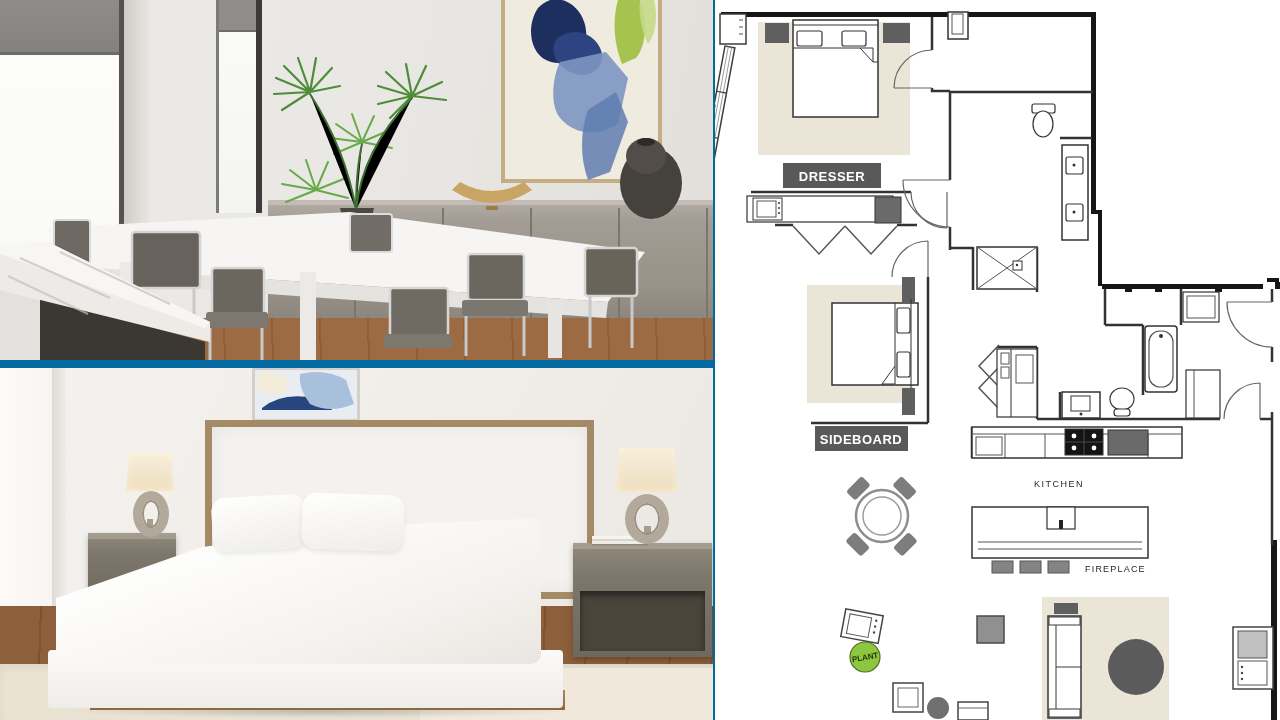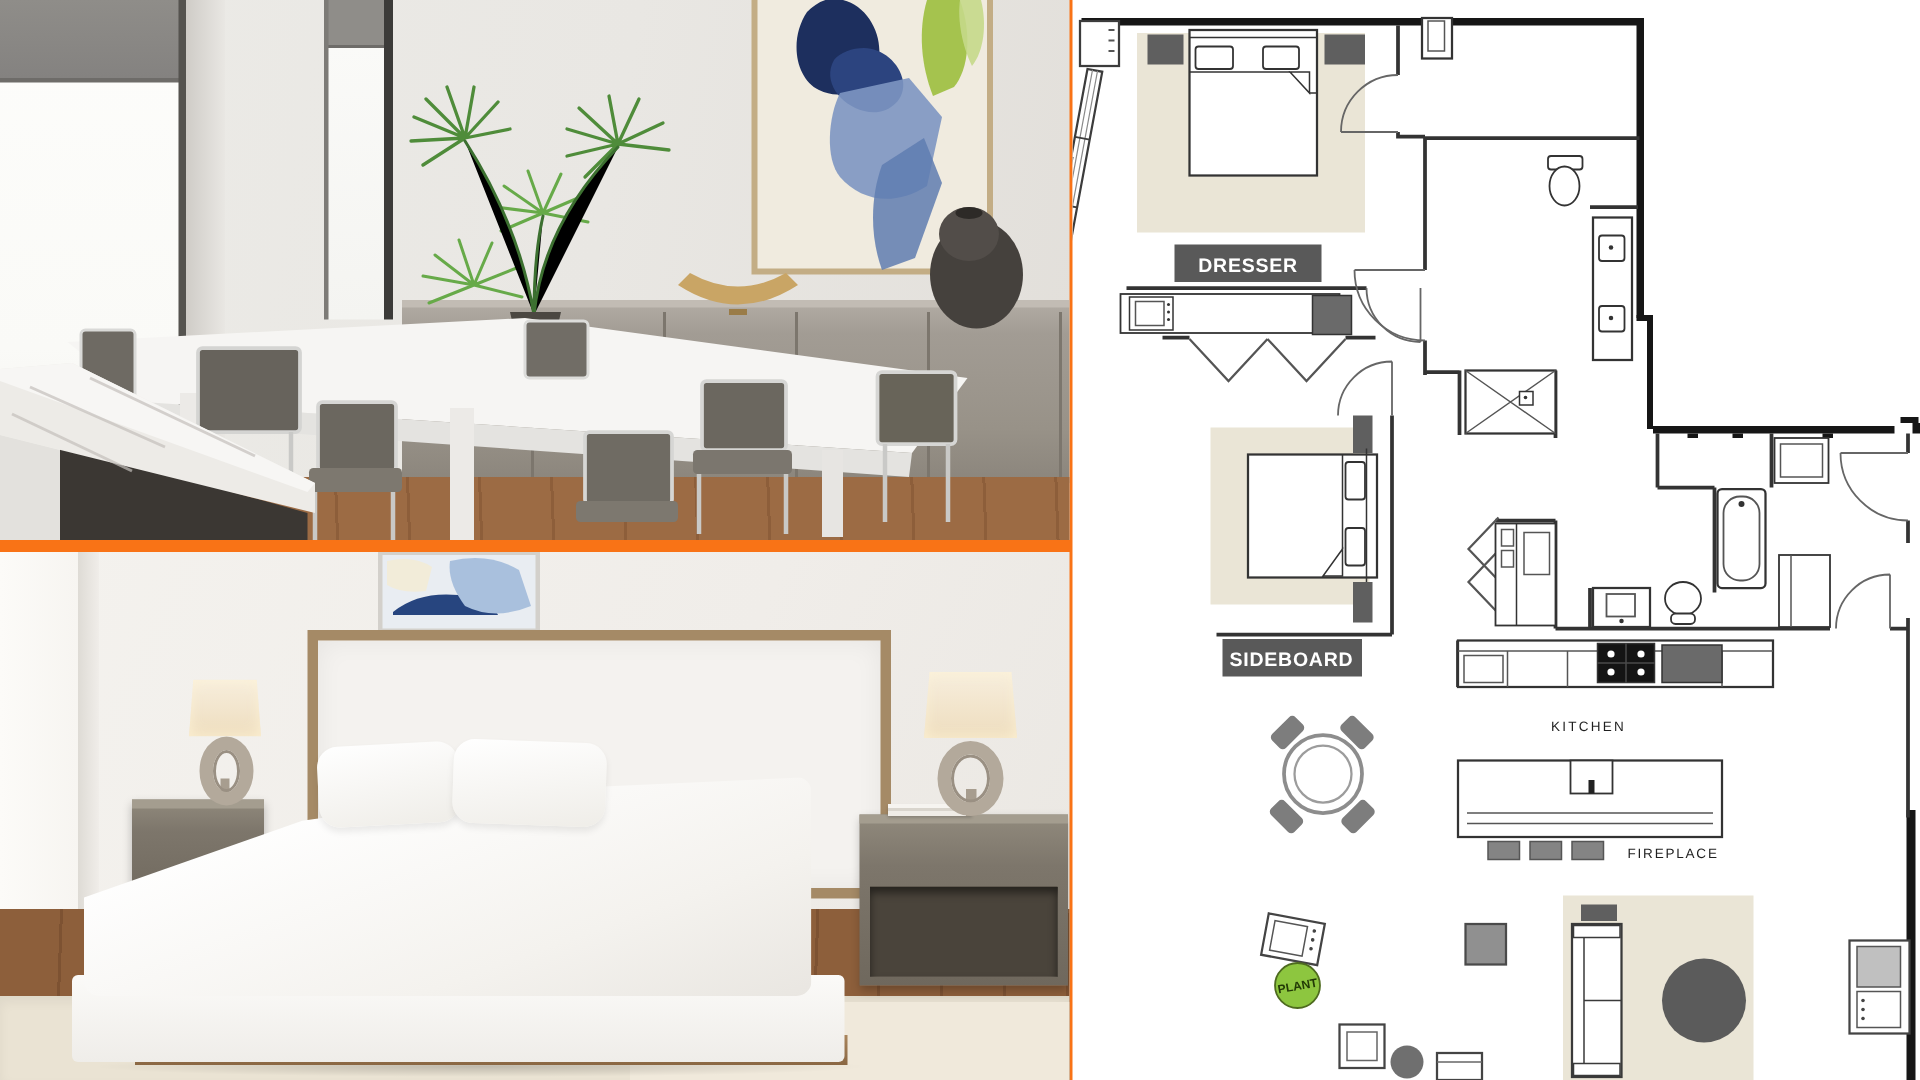--- a/index.html
+++ b/index.html
@@ -1,16 +1,16 @@
 <!DOCTYPE html>
 <html><head>
 <meta charset="utf-8">
 <style>
   html,body{margin:0;padding:0;background:#fff;}
-  #collage{position:relative;width:1280px;height:720px;background:#f97316;overflow:hidden;
+  #collage{position:relative;width:1280px;height:720px;background:#0369a1;overflow:hidden;
            font-family:"Liberation Sans",sans-serif;}
   .panel{position:absolute;overflow:hidden;}
   #dining{left:0;top:0;width:713px;height:360px;background:linear-gradient(100deg,#ecebe7 0%,#e9e7e3 55%,#e2dfda 100%);}
   #bedroom{left:0;top:368px;width:713px;height:352px;background:linear-gradient(115deg,#f4f2ee 0%,#f0ede9 60%,#eae7e2 100%);}
   #planpanel{left:715px;top:0;width:565px;height:720px;background:#ffffff;}
   .abs{position:absolute;}
   
   .win-left{left:0;top:0;width:122px;height:332px;background:linear-gradient(180deg,#fdfdfb 0%,#fafaf7 70%,#f2f1ed 100%);}
   .shade-left{left:0;top:0;width:122px;height:52px;background:linear-gradient(180deg,#8f8d89,#848280);border-bottom:3px solid #6e6c69;}
   .win-frame-left{left:119px;top:0;width:5px;height:332px;background:#55534f;}

